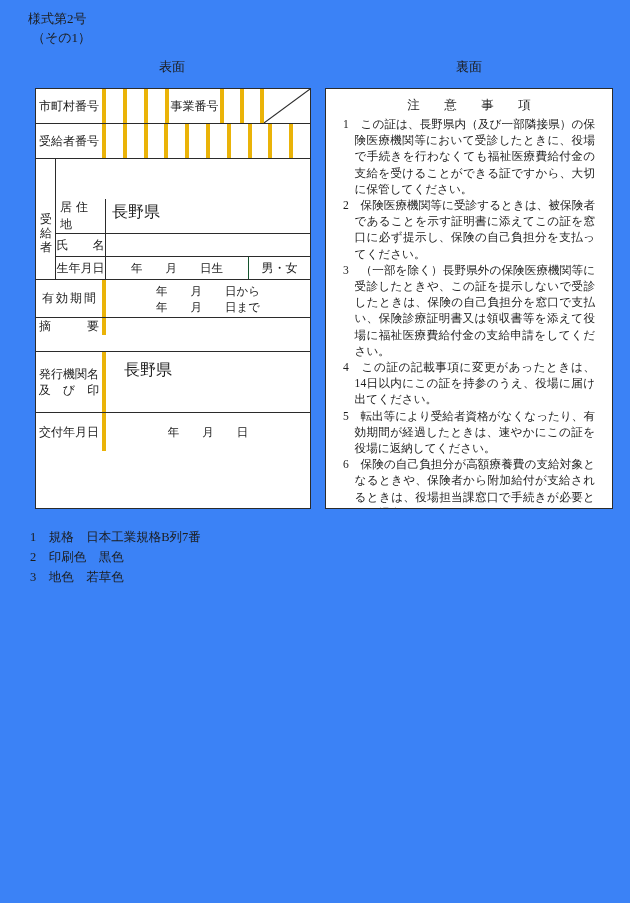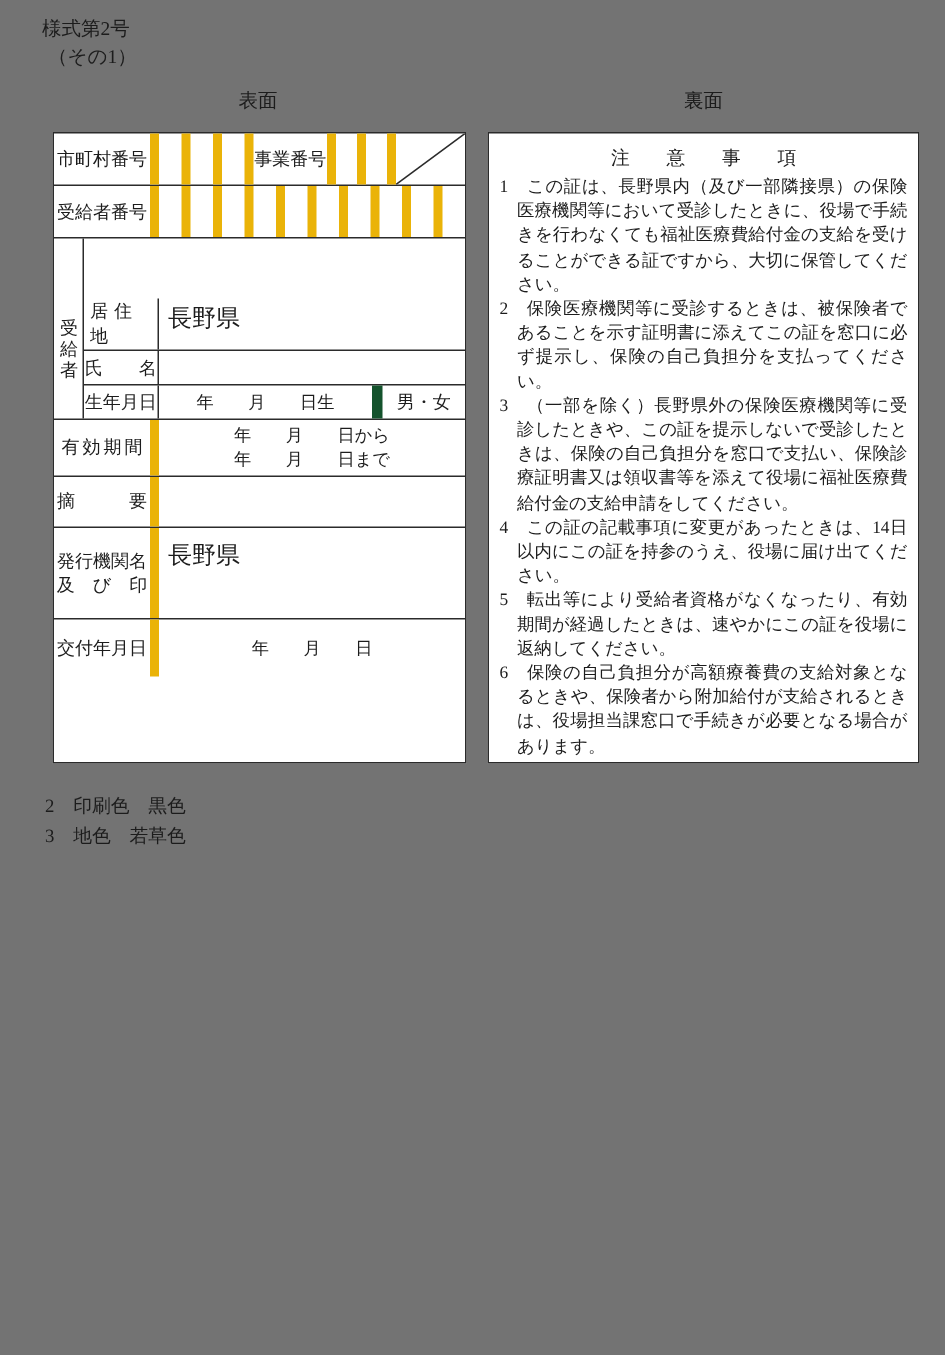--- a/index.html
+++ b/index.html
@@ -1,33 +1,33 @@
 <!DOCTYPE html>
 <html><head>
 <meta charset="utf-8">
 <style>
   html,body { margin:0; padding:0; background:#ffffff; }
   .page {
     position:relative; width:630px; height:903px; margin:0 auto;
-    background:#737373; color:#1c1c1c;
+    background:#3b82f6; color:#1c1c1c;
     font-family:"Liberation Serif","DejaVu Serif",serif;
   }
   .abs { position:absolute; }
   .form-no { left:28px; top:10px; font-size:13px; }
   .form-part { left:32px; top:29px; font-size:13px; }
   .side-heading { top:58px; font-size:13px; text-align:center; width:100px; }
   .heading-front { left:122px; }
   .heading-back { left:419px; }
 
   
   .card { border:1px solid #2b2b2b; box-sizing:border-box; background:#fff; }
   .front-card { left:35px; top:88px; width:276px; height:421px; display:flex; flex-direction:column; }
   .row { display:flex; box-sizing:border-box; border-bottom:1px solid #2b2b2b; }
   .row:last-child { border-bottom:none; }
-  .cell { box-sizing:border-box; border-right:6px solid #eab308; }
+  .cell { box-sizing:border-box; border-right:4px solid #eab308; }
   .cell:last-child { border-right:none; }
   .lbl { display:flex; align-items:center; justify-content:center; font-size:12px; text-align:center; }
 
   .r-title { height:58px; align-items:center; }
   .stamp-box { width:42px; height:42px; border:1px solid #444; box-sizing:border-box; margin-left:9px; }
   .cert-title { flex:1; text-align:center; font-size:13px; letter-spacing:7px; padding-left:7px; }
 
   .r-num { height:35px; }
   .w70 { width:70px; } .w55 { width:55px; } .w21 { width:21px; } .w20 { width:20px; }
   .digit { flex:none; }
@@ -44,37 +44,37 @@
   }
   .rec-rows { flex:1; display:flex; flex-direction:column; }
   .rec-row { display:flex; box-sizing:border-box; border-bottom:1px solid #2b2b2b; }
   .rec-row:last-child { border-bottom:none; }
   .h47 { height:47px;margin-top:40px; } .h38 { height:38px; } .h36 { height:36px; }
   .sublabel { width:50px; border-right:1px solid #2b2b2b; box-sizing:border-box;
               display:flex; align-items:center; justify-content:center; font-size:12px; }
   .value-topleft { flex:1; font-size:16px; padding:3px 0 0 6px; }
   .value-empty { flex:1; }
   .value-center { flex:1; display:flex; align-items:center; justify-content:center; font-size:11.5px; }
-  .sex-cell { width:62px; border-left:7px solid #14532d; box-sizing:border-box;
+  .sex-cell { width:62px; border-left:1px solid #14532d; box-sizing:border-box;
               display:flex; align-items:center; justify-content:center; font-size:12px; }
 
   .r-valid { height:38px; }
   .valid-val { flex:1; display:flex; flex-direction:column; align-items:center; justify-content:center;
                font-size:11.5px; line-height:16px; }
-  .r-remarks { height:34px; }
-  .r-issuer { height:61px; }
+  .r-remarks { height:34px;flex-direction:column; }
+  .r-issuer { height:61px;gap:12px; }
   .issuer-lbl { display:flex; flex-direction:column; align-items:center; justify-content:center;
                 font-size:12px; line-height:16px; }
   .r-issue { height:38px; }
 
   .ls2 { letter-spacing:2px; padding-left:2px; }
   .ls4 { letter-spacing:4px; padding-left:4px; }
 
   
-  .back-card { left:325px; top:88px; width:288px; height:421px; padding:6px 7px; overflow:hidden; }
+  .back-card { left:325px; top:88px; width:288px; height:421px; padding:6px 17px; overflow:hidden; }
   .notice-title { text-align:center; font-size:12.5px; letter-spacing:6px; padding-left:6px; margin:2px 0 3px 0; }
   .notice-item { margin:0; font-size:11.6px; line-height:16.2px; text-align:justify;
                  padding-left:1em; text-indent:-1em; }
 
   
   .notes { left:30px; top:527px; font-size:12.5px; line-height:20px; }
   .note-line { margin:0; }
 </style>
 </head>
 <body>
@@ -170,17 +170,18 @@
     <div class="notice-title">注　意　事　項</div>
     <p class="notice-item">1　この証は、長野県内（及び一部隣接県）の保険医療機関等において受診したときに、役場で手続きを行わなくても福祉医療費給付金の支給を受けることができる証ですから、大切に保管してください。</p>
     <p class="notice-item">2　保険医療機関等に受診するときは、被保険者であることを示す証明書に添えてこの証を窓口に必ず提示し、保険の自己負担分を支払ってください。</p>
     <p class="notice-item">3　（一部を除く）長野県外の保険医療機関等に受診したときや、この証を提示しないで受診したときは、保険の自己負担分を窓口で支払い、保険診療証明書又は領収書等を添えて役場に福祉医療費給付金の支給申請をしてください。</p>
     <p class="notice-item">4　この証の記載事項に変更があったときは、14日以内にこの証を持参のうえ、役場に届け出てください。</p>
     <p class="notice-item">5　転出等により受給者資格がなくなったり、有効期間が経過したときは、速やかにこの証を役場に返納してください。</p>
     <p class="notice-item">6　保険の自己負担分が高額療養費の支給対象となるときや、保険者から附加給付が支給されるときは、役場担当課窓口で手続きが必要となる場合があります。</p>
   </div>
 
   <div class="abs notes">
+    <p class="note-line">1　規格　日本工業規格B列7番</p>
     <p class="note-line">2　印刷色　黒色</p>
     <p class="note-line">3　地色　若草色</p>
   </div>
 
 </div>
 
 </body></html>

